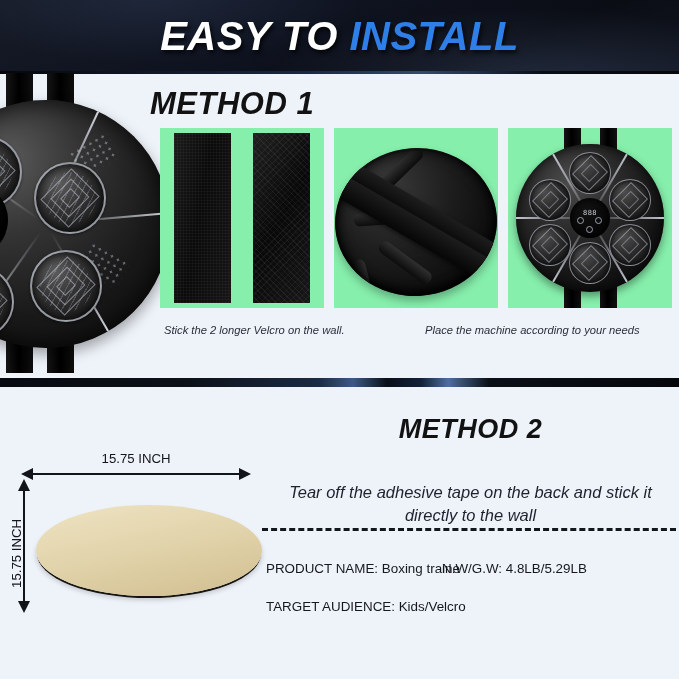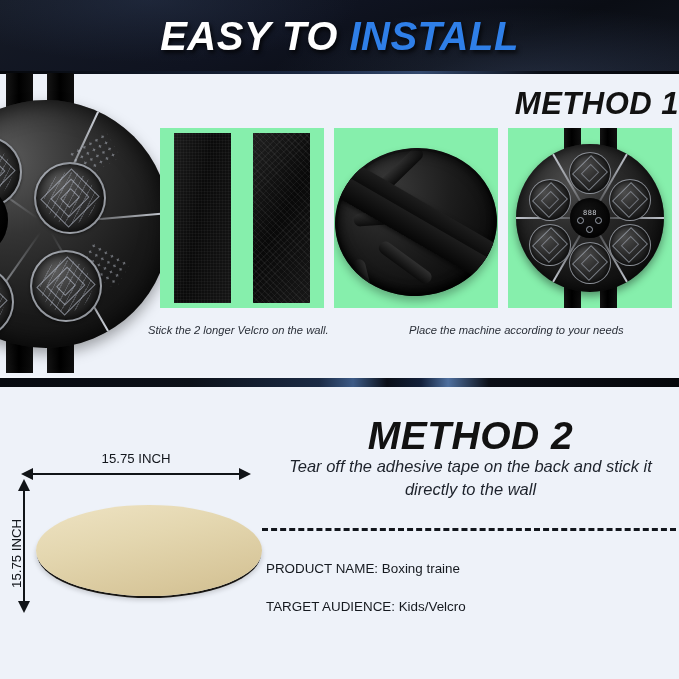--- a/index.html
+++ b/index.html
@@ -78,21 +78,21 @@
     position: absolute;
     left: 0; right: 0; top: -2px; height: 2px;
     background: linear-gradient(90deg, rgba(255,255,255,.25), rgba(255,255,255,0) 70%);
   }
 
   
   .method1-heading {
     position: absolute;
     left: 150px; top: 86px;
     width: 529px;
-    text-align: right;
+    text-align: left;
     font-size: 31px;
     font-weight: bold;
     font-style: italic;
     color: #121212;
     letter-spacing: .5px;
   }
 
   .thumb-row {
     position: absolute;
     left: 160px; top: 128px;
@@ -252,21 +252,21 @@
     position: absolute;
     width: 7px; height: 7px;
     border-radius: 50%;
     border: 1px solid #9aa0ab;
     background: #0c0c0c;
   }
 
   
   .caption-row {
     position: absolute;
-    left: 148px; top: 322px;
+    left: 164px; top: 322px;
     width: 512px;
     display: flex;
     gap: 10px;
   }
   .caption {
     flex: 1;
     font-size: 11.2px;
     font-style: italic;
     line-height: 1.45;
     color: #2a2f38;
@@ -339,29 +339,29 @@
     background: radial-gradient(circle at 40% 30%, #151515 0%, #000 72%);
     box-shadow: inset 0 0 10px rgba(0,0,0,.95);
   }
 
   
   .method2-heading {
     position: absolute;
     left: 262px; top: 414px;
     width: 417px;
     text-align: center;
-    font-size: 39px;
+    font-size: 27px;
     font-weight: bold;
     font-style: italic;
     color: #121212;
     letter-spacing: .5px;
   }
   .method2-sub {
     position: absolute;
-    left: 262px; top: 455px;
+    left: 262px; top: 481px;
     width: 417px;
     text-align: center;
     font-size: 16.5px;
     font-style: italic;
     line-height: 1.42;
     color: #1d222b;
   }
 
   .dashed-rule {
     position: absolute;
@@ -574,20 +574,21 @@
   <div class="dim-top"></div>
   <div class="dim-left"></div>
   <div class="dim-left-label">15.75 INCH</div>
   <div class="disc-ellipse"></div>
 
   <div class="dashed-rule"></div>
 
   <div class="spec-grid">
     <div class="spec-row">
       <div class="spec-left">PRODUCT NAME: Boxing traine</div>
+      <div class="spec-right">N.W/G.W: 4.8LB/5.29LB</div>
     </div>
     <div class="spec-row">
       <div class="spec-right">TARGET AUDIENCE: Kids/Velcro</div>
     </div>
     <div class="spec-row">
     </div>
   </div>
 
 </div>
 

